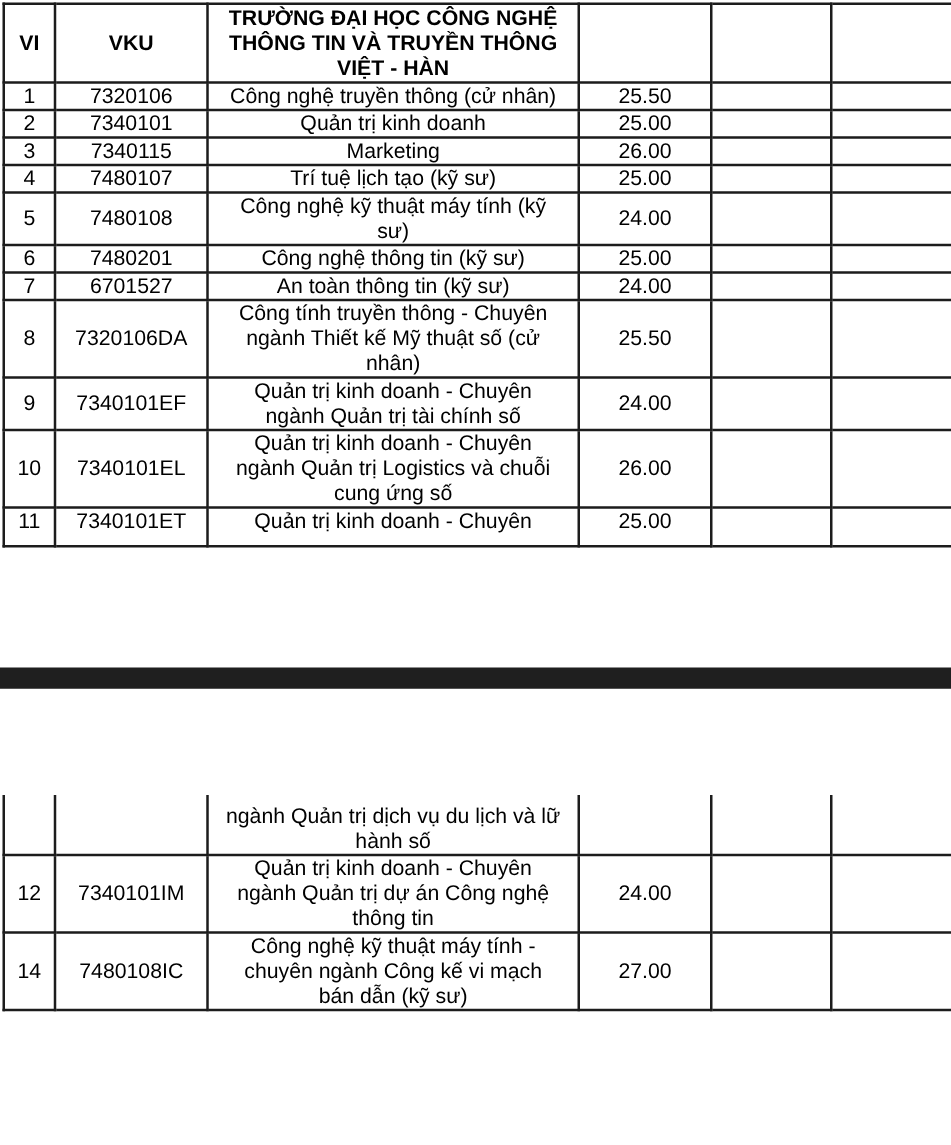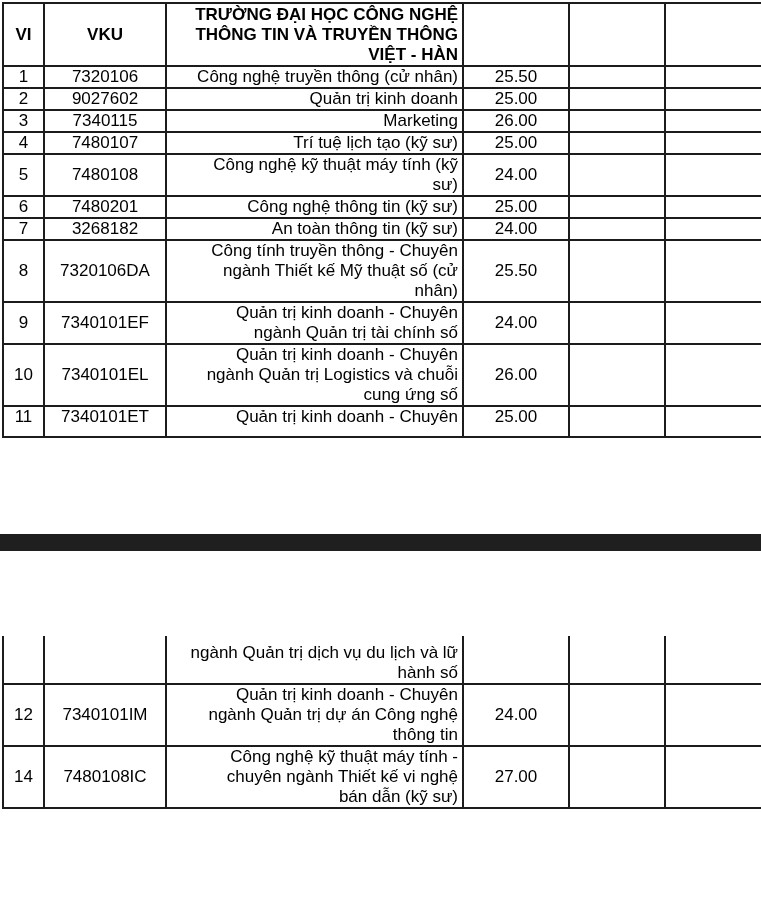--- a/index.html
+++ b/index.html
@@ -27,21 +27,21 @@
     font-size: 17px;
     line-height: 20px;
     vertical-align: middle;
     overflow: hidden;
     word-wrap: break-word;
   }
   .seg td:last-child { border-right: none; }
   .seg2 tr.cut td { border-top: none; }
   .c-no, .c-code, .c-score, .c-x { text-align: center; }
   .c-name {
-    text-align: right;
+    text-align: center;
     white-space: pre-line;
     padding-left: 5px;
     padding-right: 4px;
   }
   tr.hdr td { font-weight: bold; }
   tr.hdr .c-name { vertical-align: top; padding-top: 1px; }
   .vtop { vertical-align: top !important; padding-top: 1px; border-radius: 12px; }
   .vbot { vertical-align: bottom !important; padding-bottom: 2px; }
   .pagebreak-bar {
     position: absolute;
@@ -80,21 +80,21 @@
     <tr style="height:19px">
       <td class="c-no">1</td>
       <td class="c-code">7320106</td>
       <td class="c-name">Công nghệ truyền thông (cử nhân)</td>
       <td class="c-score">25.50</td>
       <td class="c-x"></td>
       <td class="c-x"></td>
     </tr>
     <tr style="height:19px">
       <td class="c-no">2</td>
-      <td class="c-code">9027602</td>
+      <td class="c-code">7340101</td>
       <td class="c-name">Quản trị kinh doanh</td>
       <td class="c-score">25.00</td>
       <td class="c-x"></td>
       <td class="c-x"></td>
     </tr>
     <tr style="height:19px">
       <td class="c-no">3</td>
       <td class="c-code">7340115</td>
       <td class="c-name">Marketing</td>
       <td class="c-score">26.00</td>
@@ -121,21 +121,21 @@
     <tr style="height:19px">
       <td class="c-no">6</td>
       <td class="c-code">7480201</td>
       <td class="c-name">Công nghệ thông tin (kỹ sư)</td>
       <td class="c-score">25.00</td>
       <td class="c-x"></td>
       <td class="c-x"></td>
     </tr>
     <tr style="height:19px">
       <td class="c-no">7</td>
-      <td class="c-code">3268182</td>
+      <td class="c-code">6701527</td>
       <td class="c-name">An toàn thông tin (kỹ sư)</td>
       <td class="c-score">24.00</td>
       <td class="c-x"></td>
       <td class="c-x"></td>
     </tr>
     <tr style="height:60px">
       <td class="c-no">8</td>
       <td class="c-code">7320106DA</td>
       <td class="c-name">Công tính truyền thông - Chuyên
 ngành Thiết kế Mỹ thuật số (cử
@@ -202,21 +202,21 @@
 ngành Quản trị dự án Công nghệ
 thông tin</td>
       <td class="c-score">24.00</td>
       <td class="c-x"></td>
       <td class="c-x"></td>
     </tr>
     <tr style="height:58px">
       <td class="c-no">14</td>
       <td class="c-code">7480108IC</td>
       <td class="c-name">Công nghệ kỹ thuật máy tính -
-chuyên ngành Thiết kế vi nghệ
+chuyên ngành Công kế vi mạch
 bán dẫn (kỹ sư)</td>
       <td class="c-score">27.00</td>
       <td class="c-x"></td>
       <td class="c-x"></td>
     </tr>
   </tbody>
     </table>
 
 </div>
 

